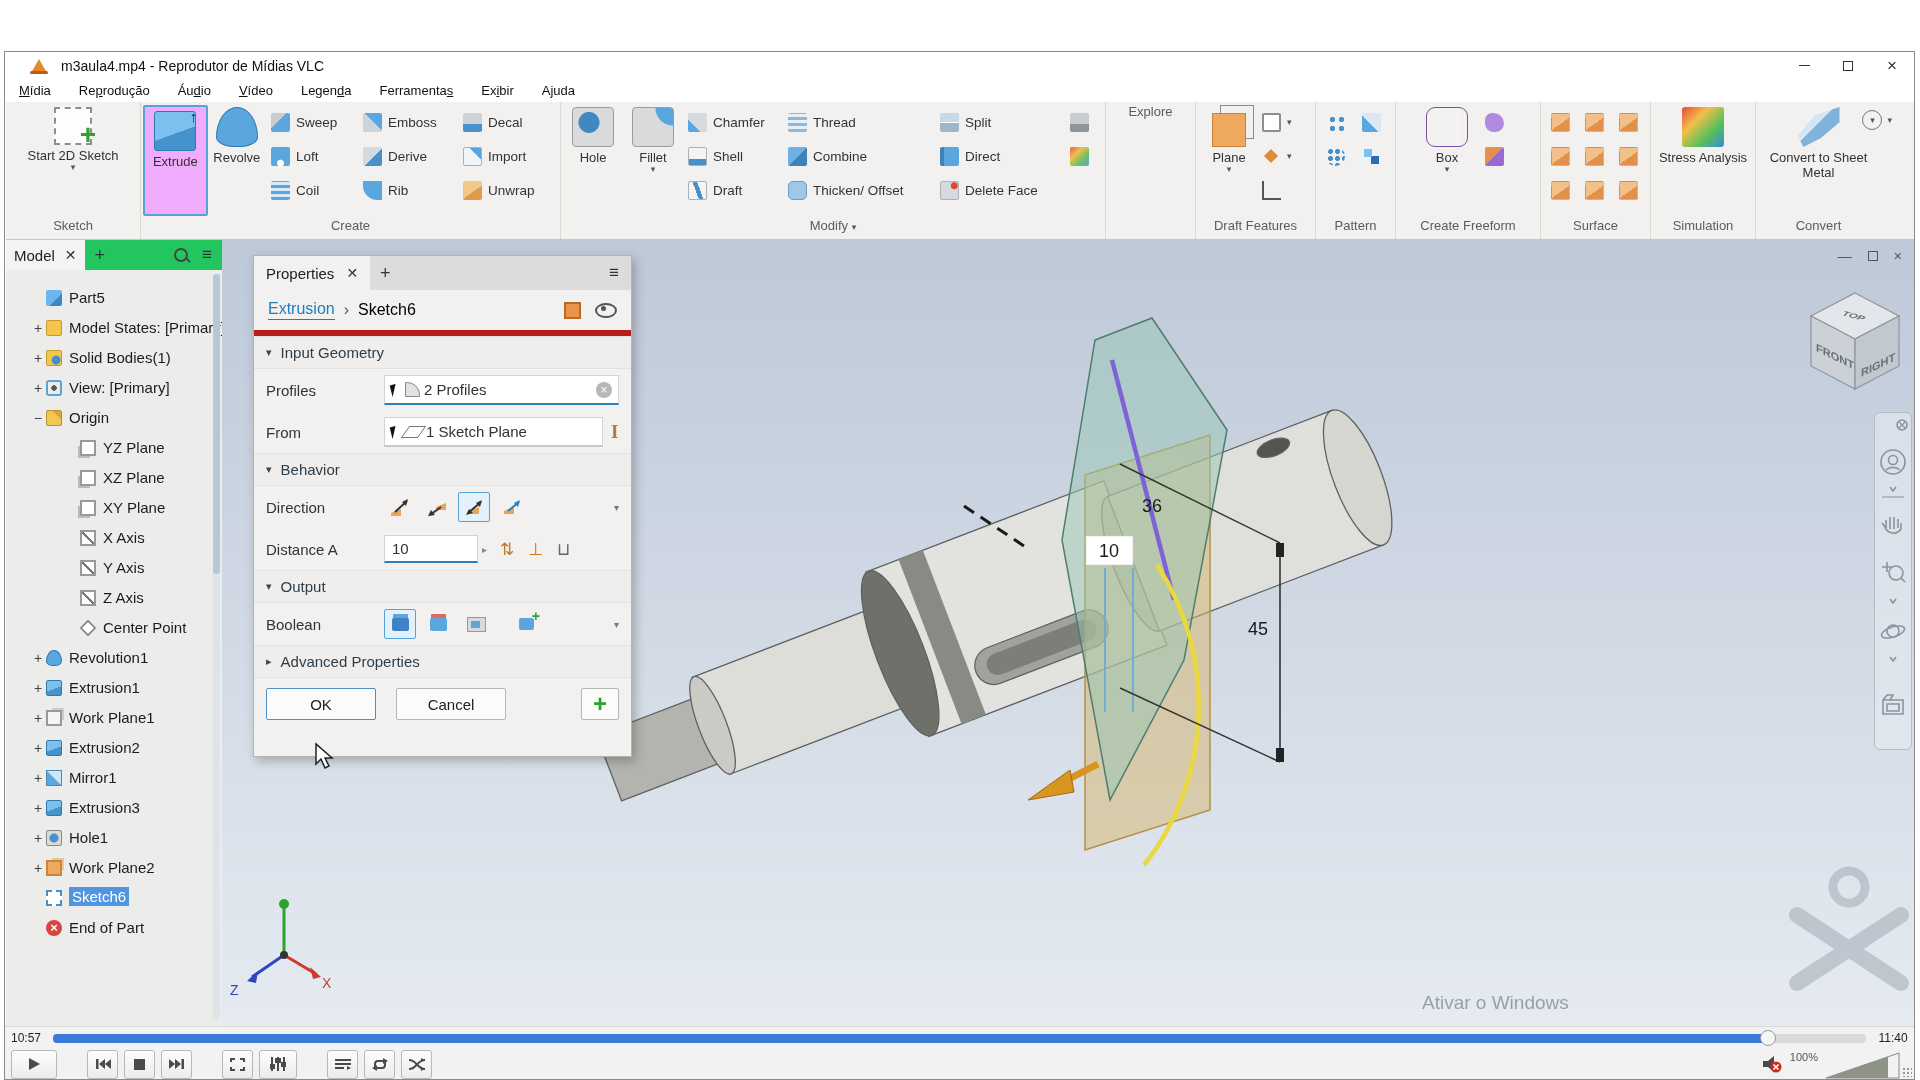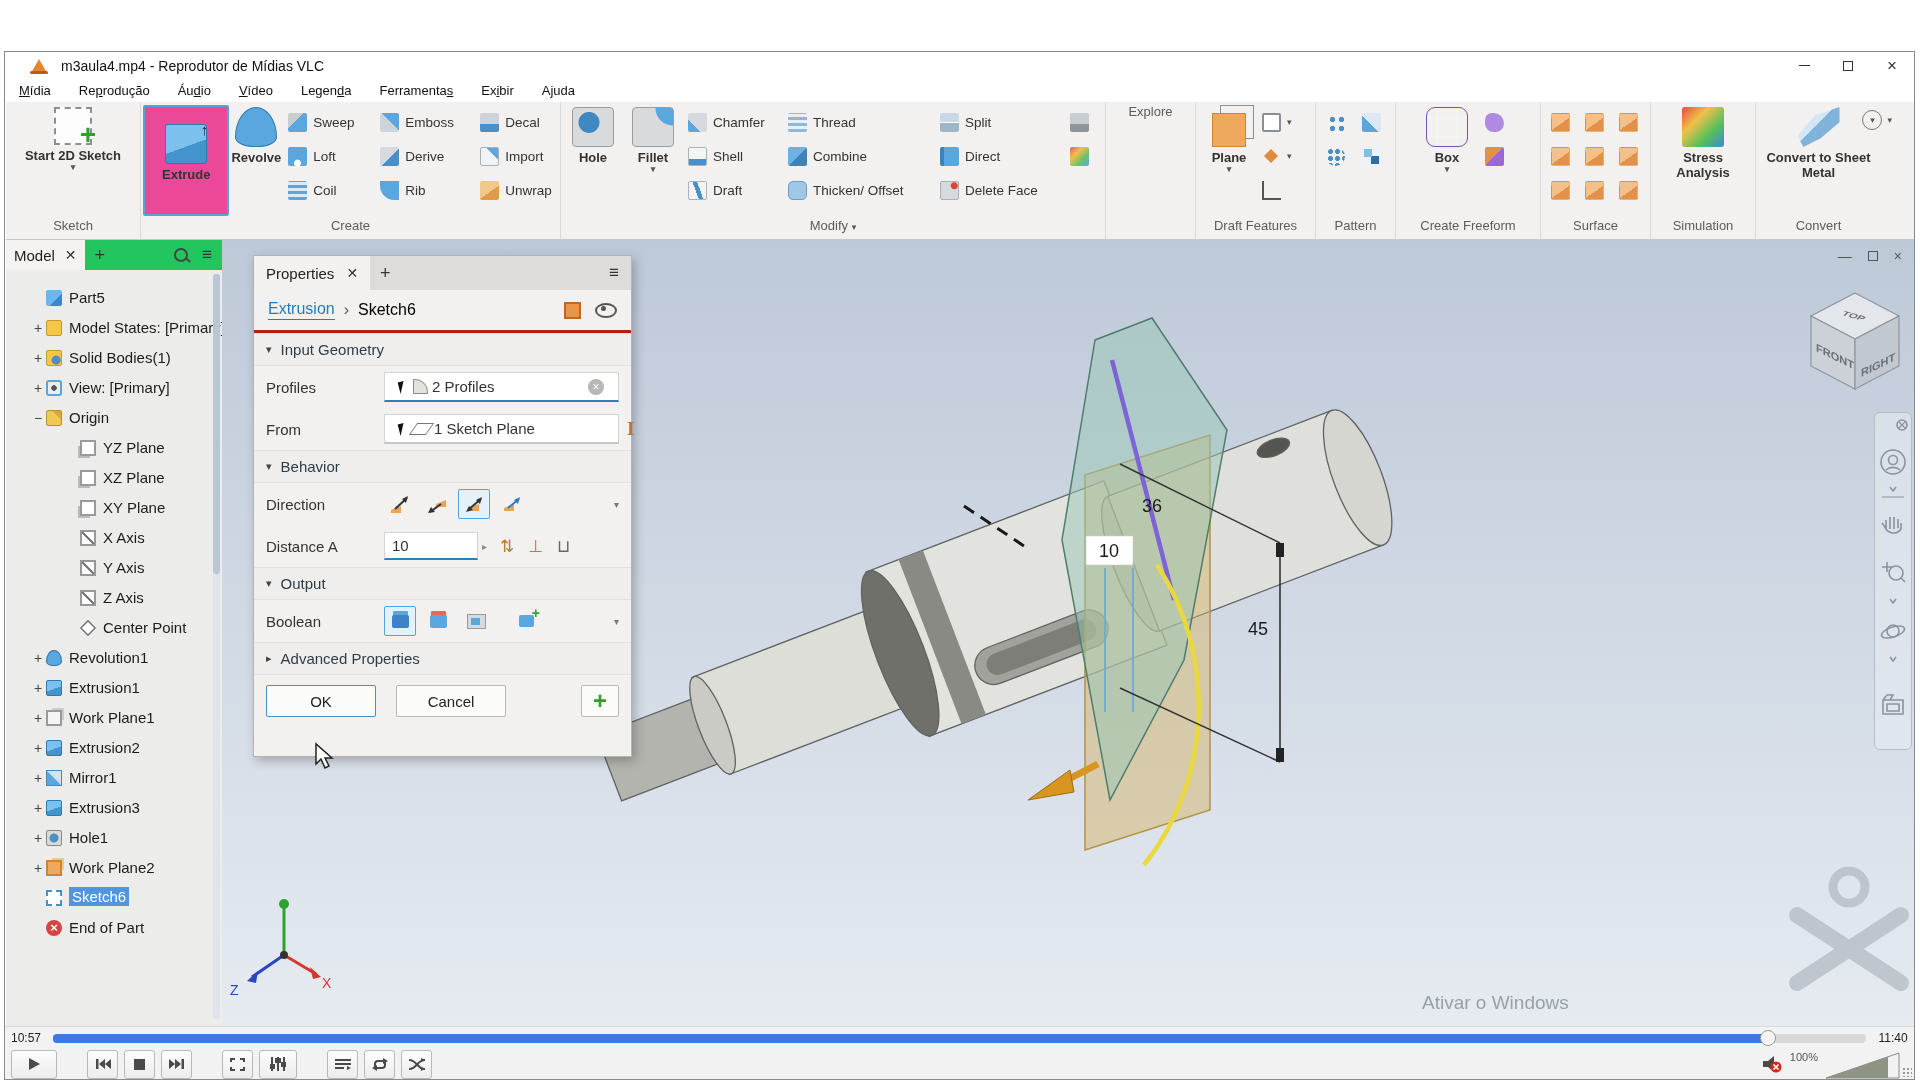--- a/index.html
+++ b/index.html
@@ -16,23 +16,23 @@
   .glyph-max{width:10px;height:10px;border:1.5px solid #333;box-sizing:border-box;}
   .glyph-close{font-size:17px;line-height:10px;}
   #menubar{position:absolute;left:5px;top:79px;width:1909px;height:23px;background:#fff;display:flex;align-items:center;font-size:13px;color:#111;}
   .menu-item{margin-left:14px;margin-right:14px;}
   .menu-item u{text-decoration:underline;}
   
   #ribbon{position:absolute;left:6px;top:102px;width:1908px;height:138px;background:#f2f1ef;border-bottom:1px solid #c9c7c4;display:flex;box-sizing:border-box;}
   .rgroup{height:100%;border-right:1px solid #dbd9d6;display:flex;flex-direction:column;box-sizing:border-box;flex:none;}
   .rbody{flex:1;display:flex;padding:3px 2px 0 2px;}
   .rlabel{height:23px;text-align:center;font-size:13px;color:#5c5c5c;line-height:20px;white-space:nowrap;}
-  .bigbtn{display:flex;flex-direction:column;align-items:center;padding:2px 2px;border-radius:2px;font-weight:bold;}
+  .bigbtn{display:flex;flex-direction:column;align-items:center;padding:2px 2px;border-radius:2px;}
   .bigbtn .blbl{font-size:13px;color:#333;text-align:center;line-height:15px;margin-top:3px;white-space:pre-line;}
-  .bigbtn.selected{border:2px solid #55a3d8;background:#ec4899;padding:17px;}
+  .bigbtn.selected{border:2px solid #55a3d8;background:#f0abfc;padding:4px;}
   .caret{font-size:9px;color:#555;line-height:8px;}
   .scol{display:flex;flex-direction:column;justify-content:flex-start;flex:none;}
   .sbtn{display:flex;align-items:center;gap:6px;height:34px;padding-left:5px;font-size:13.5px;color:#333;white-space:nowrap;}
   .gbtn{display:flex;align-items:center;justify-content:center;width:32px;height:34px;}
   
   .bi{width:42px;height:40px;flex:none;position:relative;box-sizing:border-box;}
   .bi-start2d{width:38px;height:38px;border:2px dashed #8a8f94;background:#fdfdfd;}
   .bi-start2d:after{content:"+";position:absolute;right:-6px;bottom:-8px;color:#2ea12e;font-size:28px;font-weight:bold;}
   .bi-extrude{background:linear-gradient(160deg,#7cc0ee 0 55%,#4593cc 55%);border-radius:3px;border:1px solid #2e79ad;}
   .bi-extrude:after{content:"↑";position:absolute;right:-2px;top:-4px;font-size:15px;color:#222;}
@@ -125,32 +125,32 @@
   #viewcube{position:absolute;left:1578px;top:45px;}
   #navbar{position:absolute;left:1652px;top:172px;width:36px;height:336px;border:1px solid #b5bcc4;border-radius:6px;background:rgba(233,237,242,.55);}
   #navbar svg{display:block;margin:4px auto;}
   .wm-activate{position:absolute;left:1200px;top:752px;font-size:19px;color:#8b939b;opacity:.85;}
   .wm-render{position:absolute;left:1258px;top:728px;font-size:42px;font-weight:bold;color:#99a1aa;opacity:.8;letter-spacing:1px;}
   #wm-logo{position:absolute;left:1555px;top:625px;opacity:.55;}
   
   #props{position:absolute;left:253px;top:255px;width:379px;height:502px;background:#f2f1f0;border:1px solid #b5b3b0;box-shadow:3px 4px 10px rgba(0,0,0,.25);box-sizing:border-box;}
   #props-header{height:34px;background:#dedcda;display:flex;align-items:center;font-size:15px;color:#222;}
   #props-tab{background:#f2f1f0;height:100%;display:flex;align-items:center;gap:12px;padding:0 12px;}
-  #props-breadcrumb{display:flex;align-items:center;height:40px;padding:0 14px;font-size:16px;gap:9px;border-bottom:3px solid #b91c1c;}
+  #props-breadcrumb{display:flex;align-items:center;height:40px;padding:0 14px;font-size:16px;gap:9px;border-bottom:6px solid #b91c1c;}
   #props-breadcrumb .link{color:#1f7ec2;border-bottom:1.5px solid #1f7ec2;padding-bottom:1px;}
   #props-breadcrumb .sep{color:#555;}
   .bc-right{margin-left:auto;display:flex;gap:14px;align-items:center;}
   .solid-ic{width:17px;height:17px;background:#e8944a;border:2px solid #b86a28;box-sizing:border-box;}
   .eye-ic{width:18px;height:11px;border:2px solid #555;border-radius:50%;position:relative;}
   .eye-ic:after{content:"";position:absolute;left:4px;top:1.5px;width:5px;height:5px;background:#555;border-radius:50%;}
   .sec-hdr{display:flex;align-items:center;gap:9px;height:31px;padding:0 12px;font-size:15px;color:#2e3d49;border-top:1px solid #e3e1df;border-bottom:1px solid #e3e1df;background:#efeeec;}
   .sec-arrow{font-size:11px;color:#444;}
   .prow{display:flex;align-items:center;min-height:38px;padding:2px 12px;font-size:15px;color:#333;}
   .plabel{width:118px;flex:none;}
-  .pfield{flex:1;background:#fff;border:1px solid #d5d3d1;border-bottom:2px solid #2a7fbf;height:27px;display:flex;align-items:center;gap:4px;padding:0 14px;font-size:15px;}
+  .pfield{flex:1;background:#fff;border:1px solid #d5d3d1;border-bottom:2px solid #2a7fbf;height:27px;display:flex;align-items:center;gap:4px;padding:0 6px;font-size:15px;}
   .pfield.plain{border-bottom:2px solid #c9c7c5;}
   .cursor-ic{width:0;height:0;border-left:6px solid #111;border-right:4px solid transparent;border-bottom:12px solid transparent;transform:rotate(-14deg);}
   .profile-ic{width:13px;height:13px;background:#e2e2de;border:1px solid #888;border-radius:0 85% 0 0;}
   .plane-ic{width:15px;height:10px;background:#fff;border:1.5px solid #777;transform:skewX(-35deg);}
   .clear-ic{margin-left:auto;width:16px;height:16px;border-radius:50%;background:#b9b7b5;color:#fff;font-size:12px;line-height:16px;text-align:center;}
   .ibeam-ic{color:#b87830;font-size:19px;font-weight:bold;margin-left:8px;font-family:"Liberation Serif",serif;}
   .dirbtn{width:30px;height:28px;display:flex;align-items:center;justify-content:center;border:1px solid transparent;border-radius:2px;margin-right:5px;}
   .dirbtn.selected{border:1.5px solid #55a3d8;background:#e4f1fa;}
   .ddcaret{margin-left:auto;color:#777;font-size:10px;}
   .dist-input{width:78px;background:#fff;border:1px solid #d5d3d1;border-bottom:2px solid #2a7fbf;height:25px;display:flex;align-items:center;padding:0 7px;font-size:15px;}

